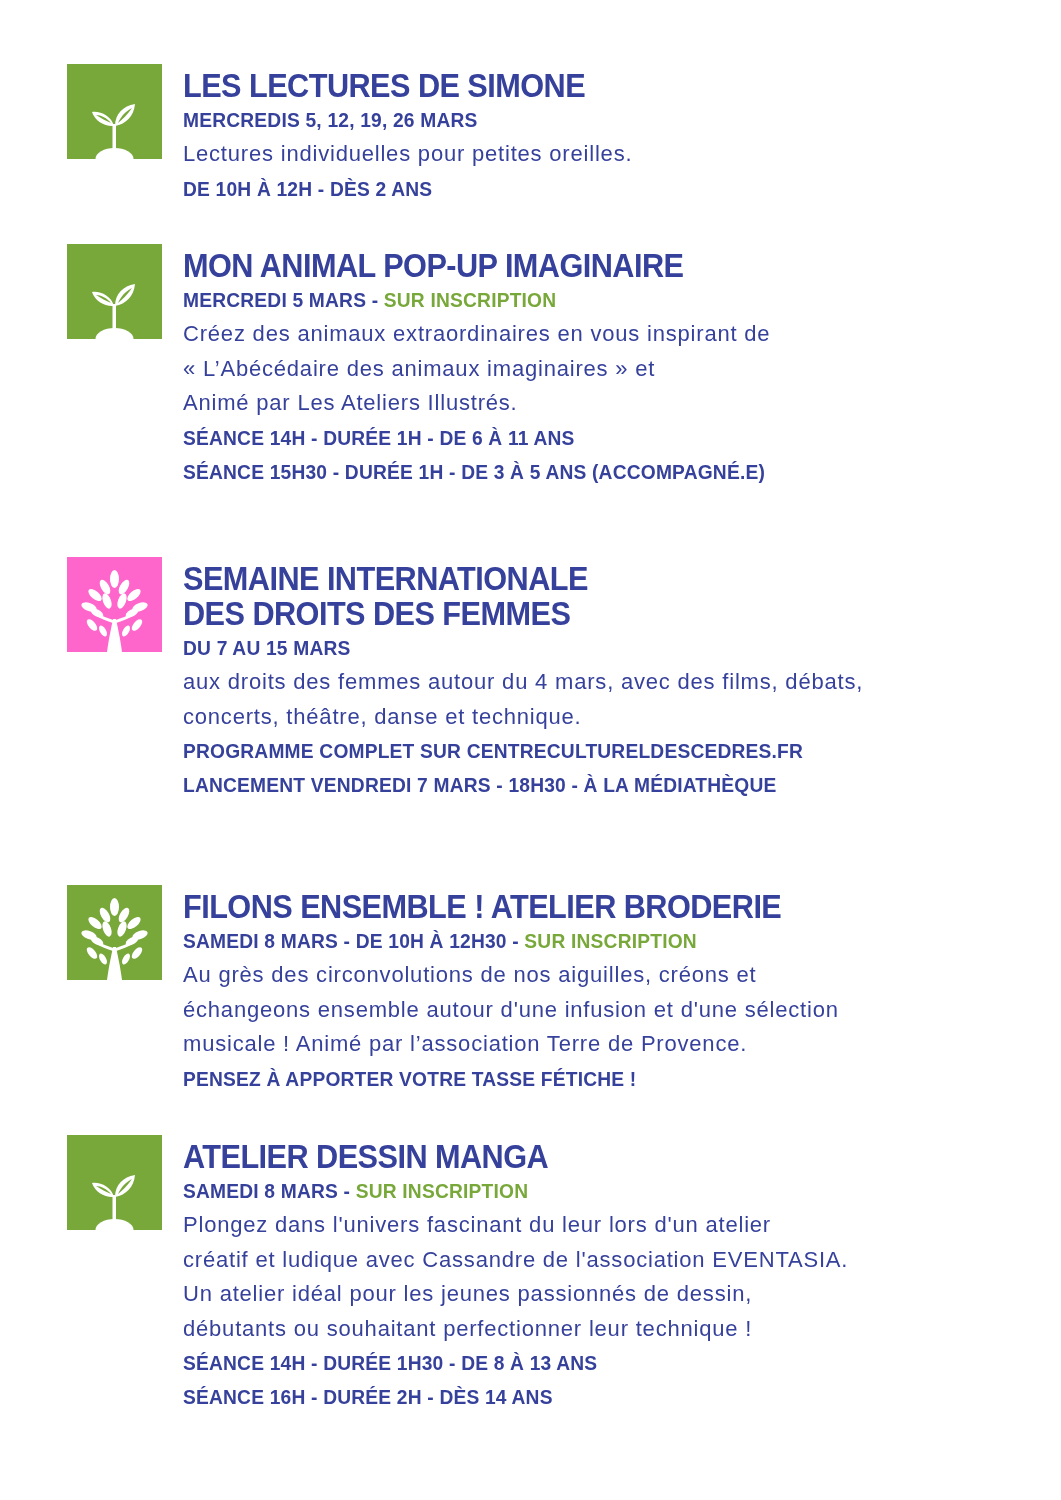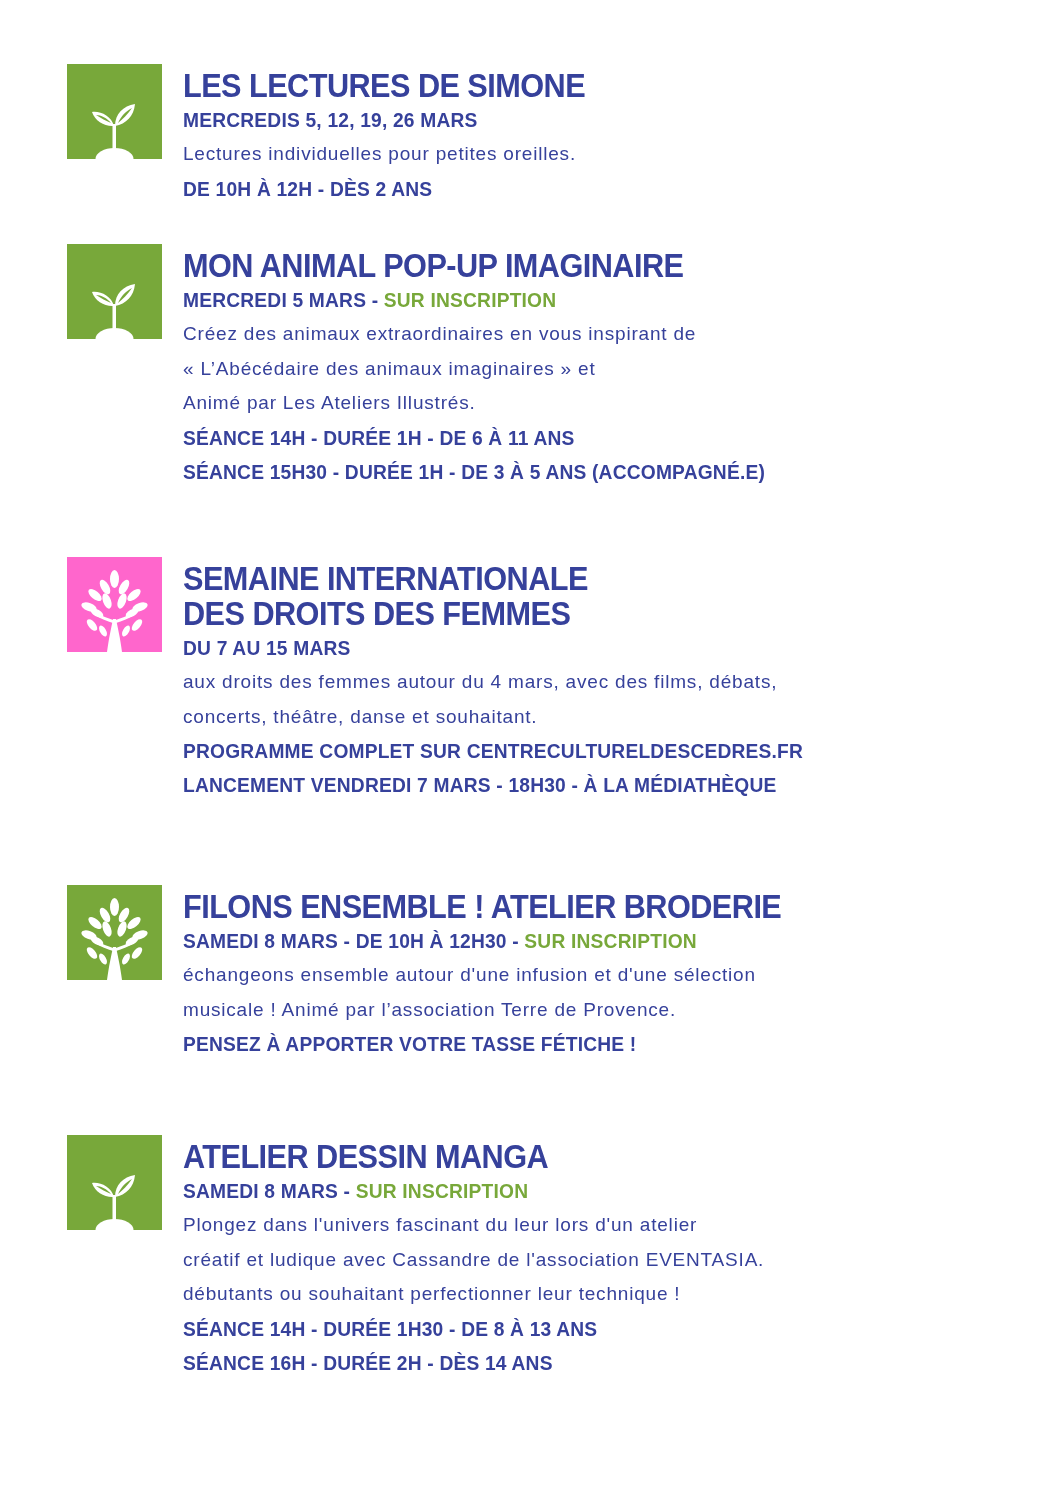--- a/index.html
+++ b/index.html
@@ -4,21 +4,21 @@
 <style>
   html, body { margin: 0; padding: 0; background: #ffffff; }
   body { width: 1061px; height: 1500px; position: relative; overflow: hidden; font-family: "Liberation Sans", sans-serif; color: #36419b; }
   .event { position: absolute; left: 67px; }
   .icon { position: absolute; left: 0; top: 0; width: 95px; height: 95px; }
   .icon svg { width: 95px; height: 95px; display: block; }
   .content { position: absolute; left: 116px; top: 4px; width: 860px; }
   .title { font-weight: bold; font-size: 33px; line-height: 35px; letter-spacing: -0.6px; margin: 0; color: #36419b; transform: scaleX(0.93); transform-origin: left; white-space: nowrap; }
   .meta { font-weight: bold; font-size: 20px; line-height: 34px; letter-spacing: 0.2px; color: #36419b; white-space: nowrap; transform: scaleX(0.96); transform-origin: left; }
   .meta .green { color: #78a83a; }
-  .body-text { font-size: 19px; line-height: 34.5px; letter-spacing: 0.8px; color: #36419b; white-space: nowrap; }
+  .body-text { font-size: 22px; line-height: 34.5px; letter-spacing: 0.8px; color: #36419b; white-space: nowrap; }
   .line { display: block; }
 </style>
 </head>
 <body>
 
 <div class="event" style="top:64px;">
   <div class="icon">
     <svg viewBox="0 0 95 95">
         <rect width="95" height="95" fill="#78a83a"></rect>
         <g fill="#fff">
@@ -108,21 +108,21 @@
     </svg>
   </div>
   <div class="content">
     <div class="title">
       <span class="line">SEMAINE INTERNATIONALE</span>
       <span class="line">DES DROITS DES FEMMES</span>
     </div>
     <div class="meta"><span>DU 7 AU 15 MARS</span></div>
     <div class="body-text">
       <span class="line">aux droits des femmes autour du 4 mars, avec des films, débats,</span>
-      <span class="line">concerts, théâtre, danse et souhaitant.</span>
+      <span class="line">concerts, théâtre, danse et technique.</span>
     </div>
     <div class="meta">
       <span class="line">PROGRAMME COMPLET SUR CENTRECULTURELDESCEDRES.FR</span>
       <span class="line">LANCEMENT VENDREDI 7 MARS - 18H30 - À LA MÉDIATHÈQUE</span>
     </div>
   </div>
 </div>
 
 <div class="event" style="top:885px;">
   <div class="icon">
@@ -149,20 +149,21 @@
         <ellipse cx="59" cy="74" rx="3" ry="6" transform="rotate(30 59 74)"></ellipse>
       </g>
     </svg>
   </div>
   <div class="content">
     <div class="title">
         <span class="line">FILONS ENSEMBLE ! ATELIER BRODERIE</span>
       </div>
     <div class="meta"><span>SAMEDI 8 MARS - DE 10H À 12H30 - </span><span class="green">SUR INSCRIPTION</span></div>
     <div class="body-text">
+      <span class="line">Au grès des circonvolutions de nos aiguilles, créons et</span>
       <span class="line">échangeons ensemble autour d'une infusion et d'une sélection</span>
       <span class="line">musicale ! Animé par l’association Terre de Provence.</span>
     </div>
     <div class="meta">
         <span class="line">PENSEZ À APPORTER VOTRE TASSE FÉTICHE !</span>
       </div>
   </div>
 </div>
 
 <div class="event" style="top:1135px;">
@@ -182,20 +183,21 @@
       </svg>
   </div>
   <div class="content">
     <div class="title">
         <span class="line">ATELIER DESSIN MANGA</span>
       </div>
     <div class="meta"><span>SAMEDI 8 MARS - </span><span class="green">SUR INSCRIPTION</span></div>
     <div class="body-text">
       <span class="line">Plongez dans l'univers fascinant du leur lors d'un atelier</span>
       <span class="line">créatif et ludique avec Cassandre de l'association EVENTASIA.</span>
+      <span class="line">Un atelier idéal pour les jeunes passionnés de dessin,</span>
       <span class="line">débutants ou souhaitant perfectionner leur technique !</span>
     </div>
     <div class="meta">
       <span class="line">SÉANCE 14H - DURÉE 1H30 - DE 8 À 13 ANS</span>
       <span class="line">SÉANCE 16H - DURÉE 2H - DÈS 14 ANS</span>
     </div>
   </div>
 </div>
 
 </body></html>

